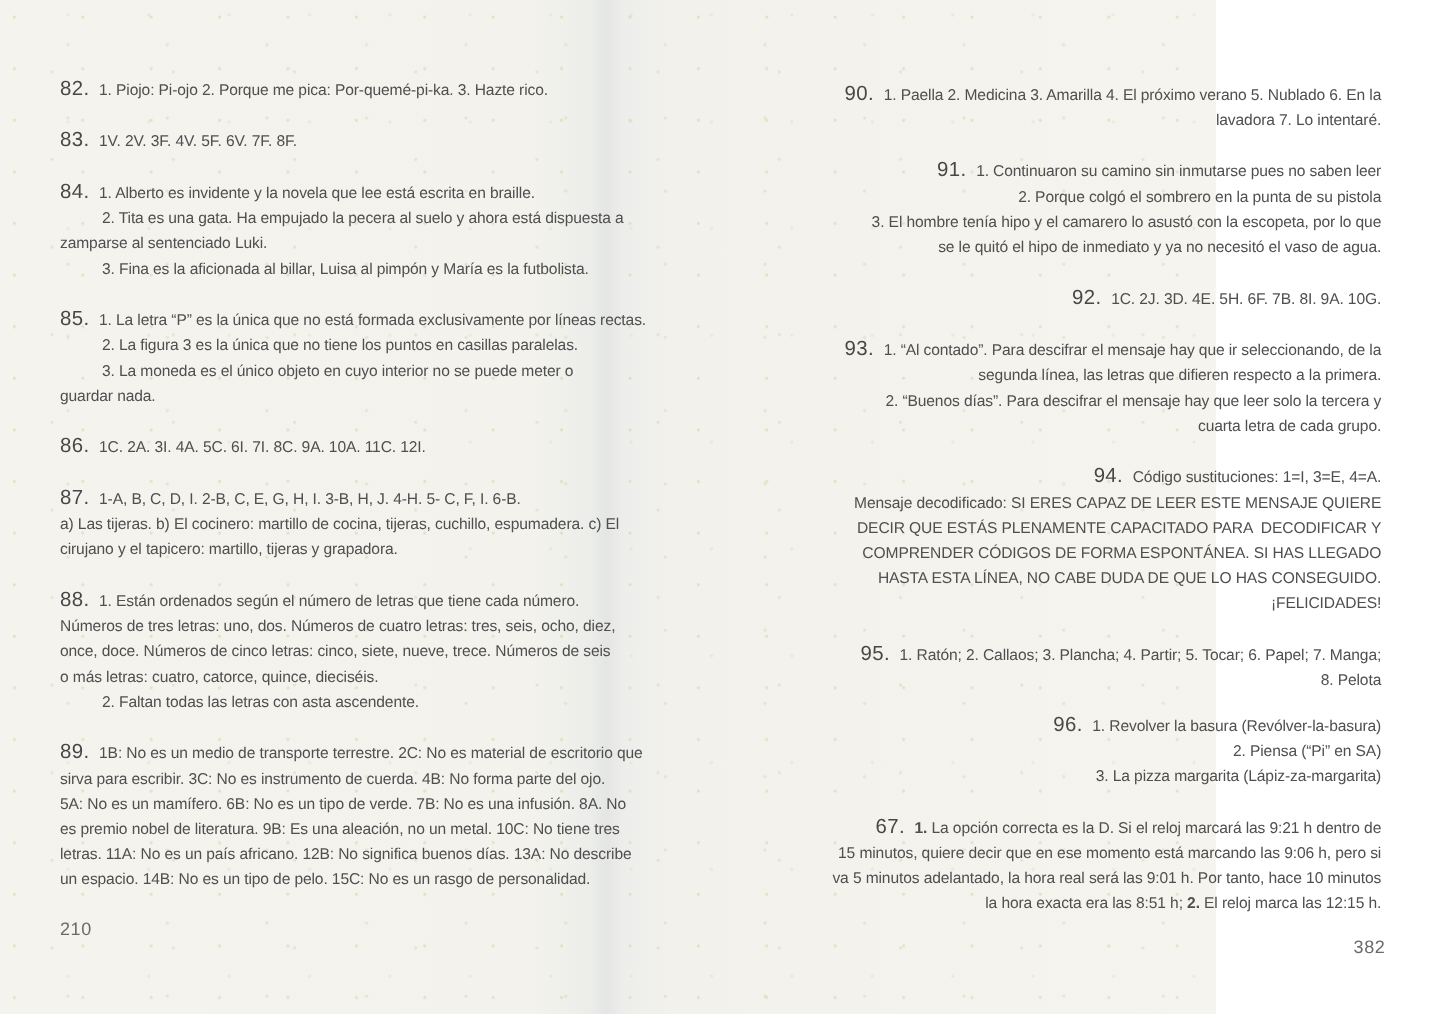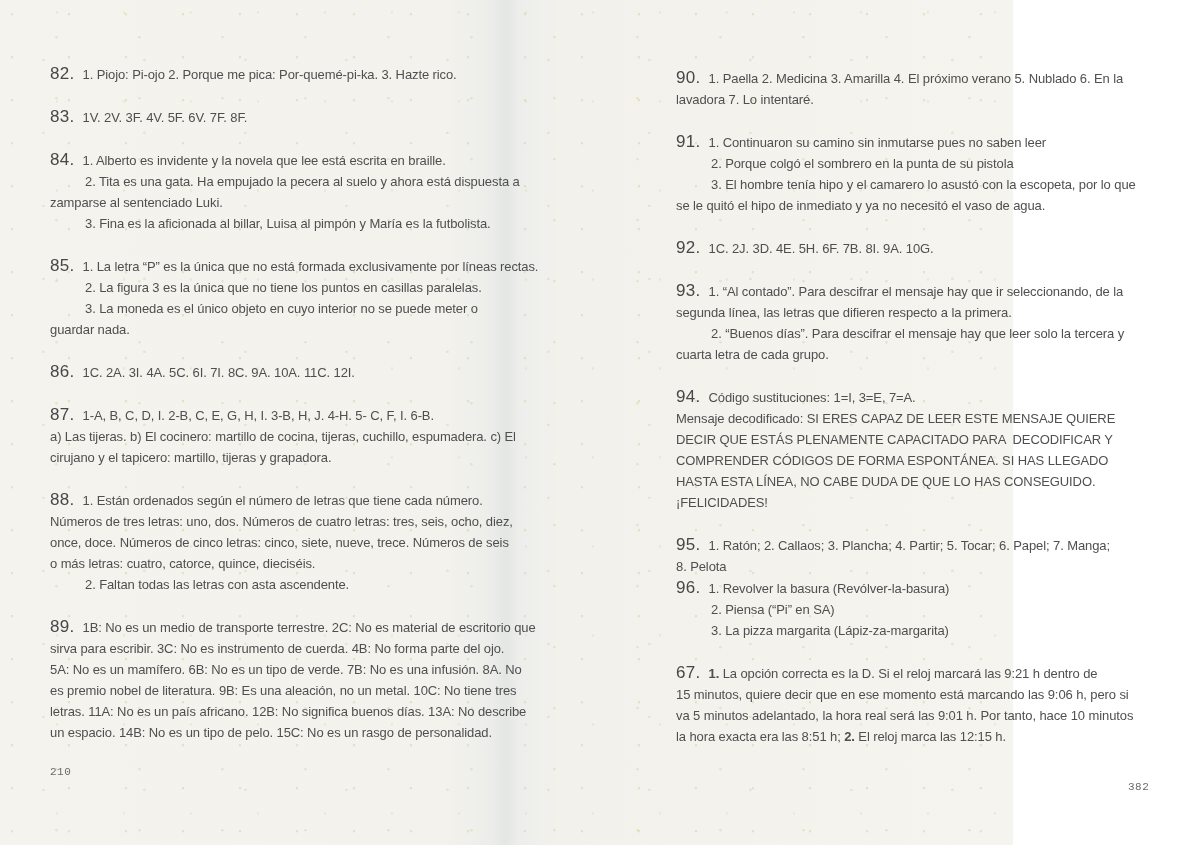--- a/index.html
+++ b/index.html
@@ -24,45 +24,44 @@
       radial-gradient(circle at 85% 14%, rgba(214,208,160,0.30) 0 1px, transparent 1.6px),
       linear-gradient(90deg,
         #f4f3ee 0%, #f3f2ed 44%, #ecedea 48.6%, #e4e6e4 49.9%,
         #edeeec 51.2%, #f2f1ec 55%, #f5f4ef 100%);
     background-size: 57px 43px, 83px 61px, 101px 73px, 67px 89px, 100% 100%;
   }
   .page-content {
     position: absolute;
   }
   .page-content.left  { left: 50px;  top: 63px; width: 525px; }
-  .page-content.right { left: 676px; top: 67px; width: 475px; }
+  .page-content.right { left: 676px; top: 67px; width: 475px; text-align: right; }
   .answer { margin-bottom: 21px; }
-  .answer.no-gap { margin-bottom: 0; }
+  .answer.no-gap { margin-bottom: 16px; }
   .line {
     font-size: 13px;
     letter-spacing: -0.1px;
     line-height: 21px;
     min-height: 21px;
     color: #4f4f4f;
     white-space: pre;
   }
   .line.indent { padding-left: 35px; }
   .num {
     font-size: 17px;
     color: #474747;
     margin-right: 8px;
     letter-spacing: 0.3px;
   }
   .bold { font-weight: bold; }
   .page-number {
     position: absolute;
-    font-size: 11px;
+    font-size: 15px;
     color: #6a6a6a;
     letter-spacing: 0.5px;
-    font-family: Liberation Mono, monospace;
   }
   .page-number.left  { left: 50px;   top: 766px; }
   .page-number.right { left: 1128px; top: 781px; }
 </style>
 </head>
 <body>
 
 <div class="spread">
   <div class="page-content left" id="answers-left">
       <div class="answer">
@@ -121,21 +120,21 @@
       <div class="answer">
         <div class="line"><span class="num">92.</span><span>1C. 2J. 3D. 4E. 5H. 6F. 7B. 8I. 9A. 10G.</span></div>
       </div>
       <div class="answer">
         <div class="line"><span class="num">93.</span><span>1. “Al contado”. Para descifrar el mensaje hay que ir seleccionando, de la</span></div>
         <div class="line"><span>segunda línea, las letras que difieren respecto a la primera.</span></div>
         <div class="line indent"><span>2. “Buenos días”. Para descifrar el mensaje hay que leer solo la tercera y</span></div>
         <div class="line"><span>cuarta letra de cada grupo.</span></div>
       </div>
       <div class="answer">
-        <div class="line"><span class="num">94.</span><span>Código sustituciones: 1=I, 3=E, 7=A.</span></div>
+        <div class="line"><span class="num">94.</span><span>Código sustituciones: 1=I, 3=E, 4=A.</span></div>
         <div class="line"><span>Mensaje decodificado: SI ERES CAPAZ DE LEER ESTE MENSAJE QUIERE</span></div>
         <div class="line"><span>DECIR QUE ESTÁS PLENAMENTE CAPACITADO PARA  DECODIFICAR Y</span></div>
         <div class="line"><span>COMPRENDER CÓDIGOS DE FORMA ESPONTÁNEA. SI HAS LLEGADO</span></div>
         <div class="line"><span>HASTA ESTA LÍNEA, NO CABE DUDA DE QUE LO HAS CONSEGUIDO.</span></div>
         <div class="line"><span>¡FELICIDADES!</span></div>
       </div>
       <div class="answer no-gap">
         <div class="line"><span class="num">95.</span><span>1. Ratón; 2. Callaos; 3. Plancha; 4. Partir; 5. Tocar; 6. Papel; 7. Manga;</span></div>
         <div class="line"><span>8. Pelota</span></div>
       </div>

